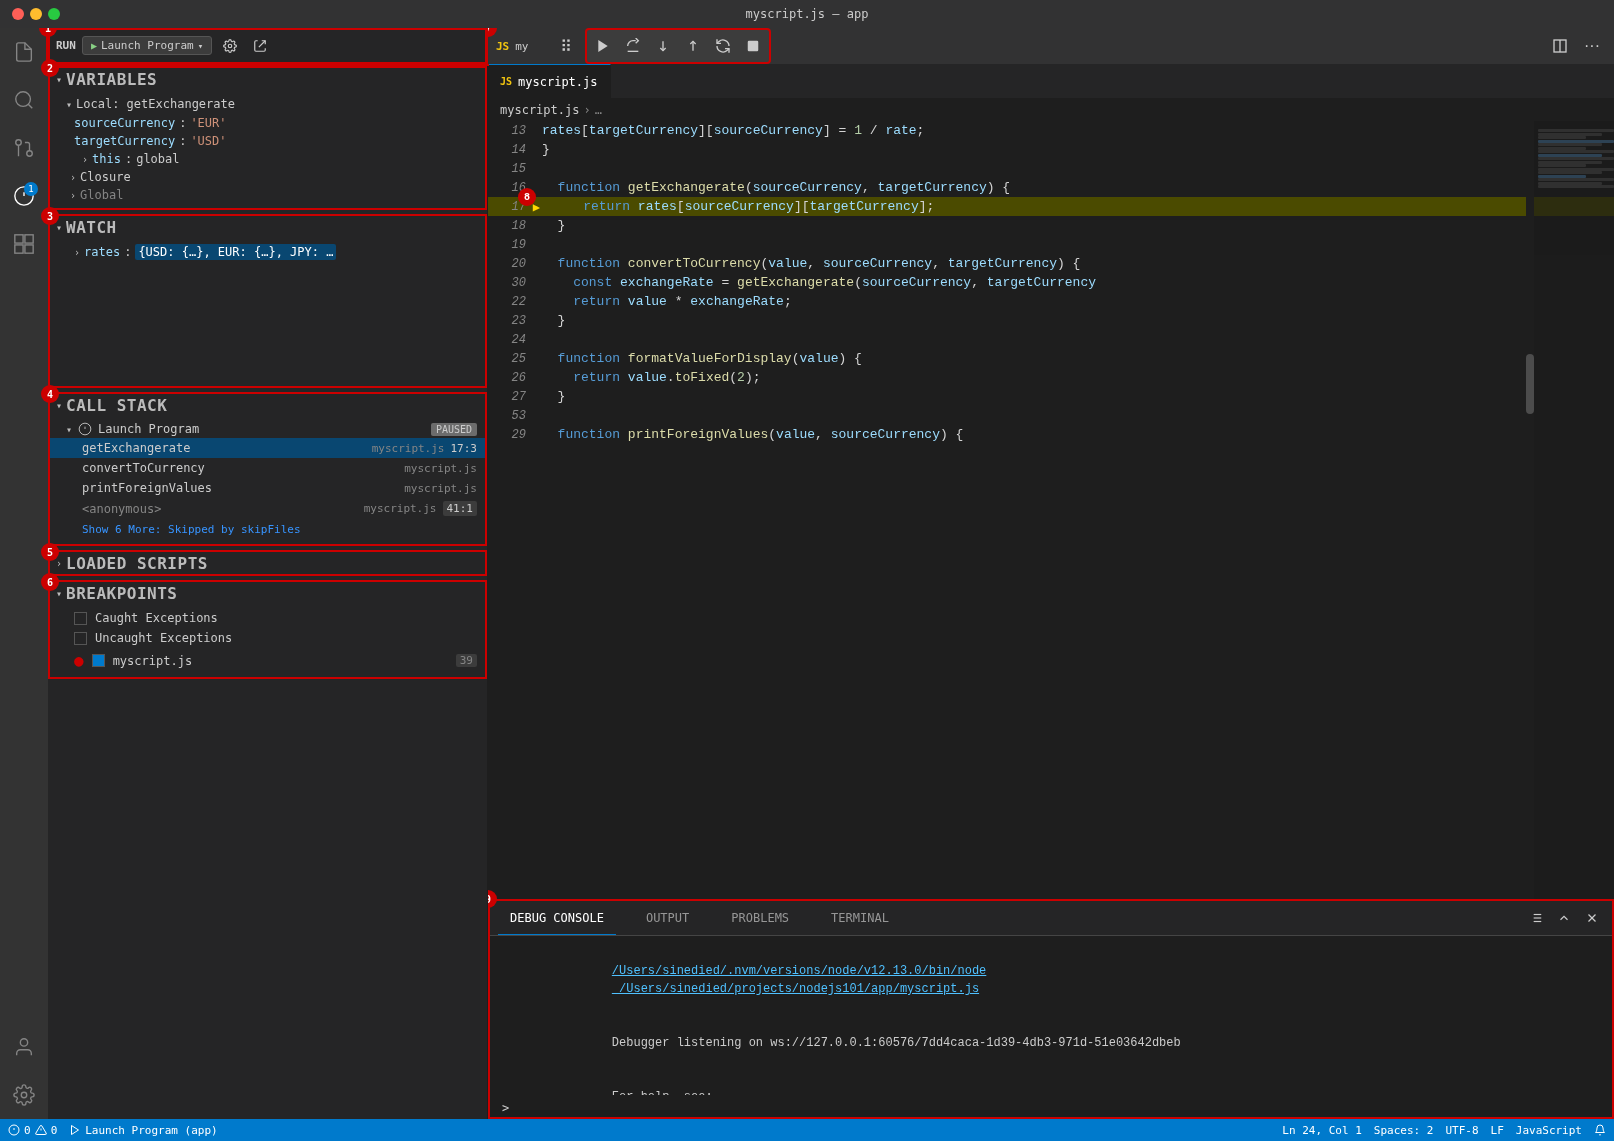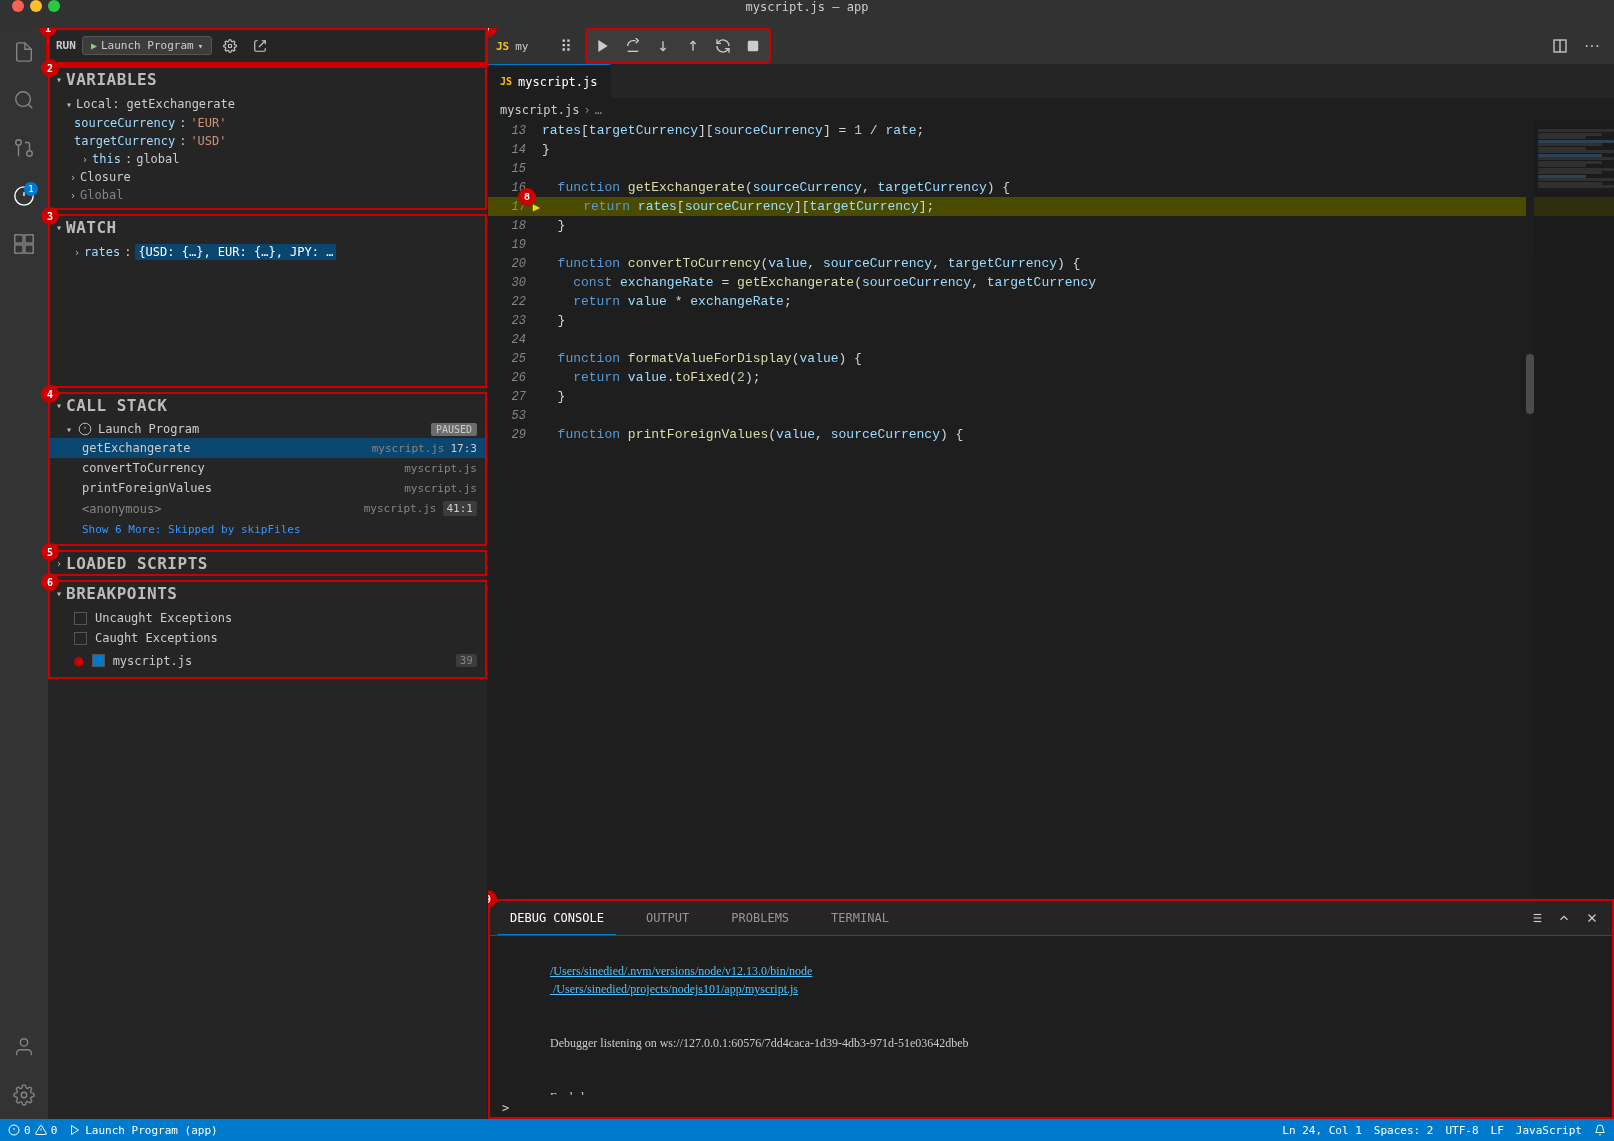--- a/index.html
+++ b/index.html
@@ -12,21 +12,21 @@
       height: 1141px;
       overflow: hidden;
       display: flex;
       flex-direction: column;
     }
     
     .titlebar {
       height: 28px;
       background: #323233;
       display: flex;
-      align-items: flex-start;
+      align-items: center;
       justify-content: center;
       position: relative;
       flex-shrink: 0;
     }
     .titlebar-dots {
       position: absolute;
       left: 12px;
       display: flex;
       gap: 6px;
     }
@@ -443,24 +443,23 @@
     }
     .panel-tab-actions {
       margin-left: auto;
       display: flex;
       align-items: center;
       gap: 4px;
     }
     .panel-content {
       flex: 1;
       overflow: hidden;
-      padding: 8px 10px;
-      font-family: Liberation Serif, serif;
+      padding: 8px 21px;
+      font-family: Liberation Mono, monospace;
       font-size: 12px;
-      margin-left: 8px;
     }
     .console-line {
       line-height: 1.5;
       white-space: pre-wrap;
     }
     .console-link { color: #4fc1ff; text-decoration: underline; cursor: pointer; }
     .console-path { color: #4fc1ff; text-decoration: underline; cursor: pointer; }
     .console-text { color: #cccccc; }
     .console-input-line {
       display: flex;
@@ -776,25 +775,25 @@
     <div class="section-wrapper section-outline" style="position:relative;">
       <div class="global-badge">6</div>
       <div class="section" style="border:none; margin:0;">
         <div class="section-header">
           <span class="chevron">▾</span>
           <span class="section-header-text">BREAKPOINTS</span>
         </div>
         <div class="section-content">
           <div class="breakpoint-item">
             <span class="bp-checkbox"></span>
-            <span class="bp-label">Uncaught Exceptions</span>
+            <span class="bp-label">Caught Exceptions</span>
           </div>
           <div class="breakpoint-item">
             <span class="bp-checkbox"></span>
-            <span class="bp-label">Caught Exceptions</span>
+            <span class="bp-label">Uncaught Exceptions</span>
           </div>
           <div class="breakpoint-item">
             <span style="color:#cc0000; font-size:16px;">●</span>
             <span class="bp-checkbox checked"></span>
             <span class="bp-file">myscript.js</span>
             <span style="margin-left:auto;"></span>
             <span class="bp-line">39</span>
           </div>
         </div>
       </div>

